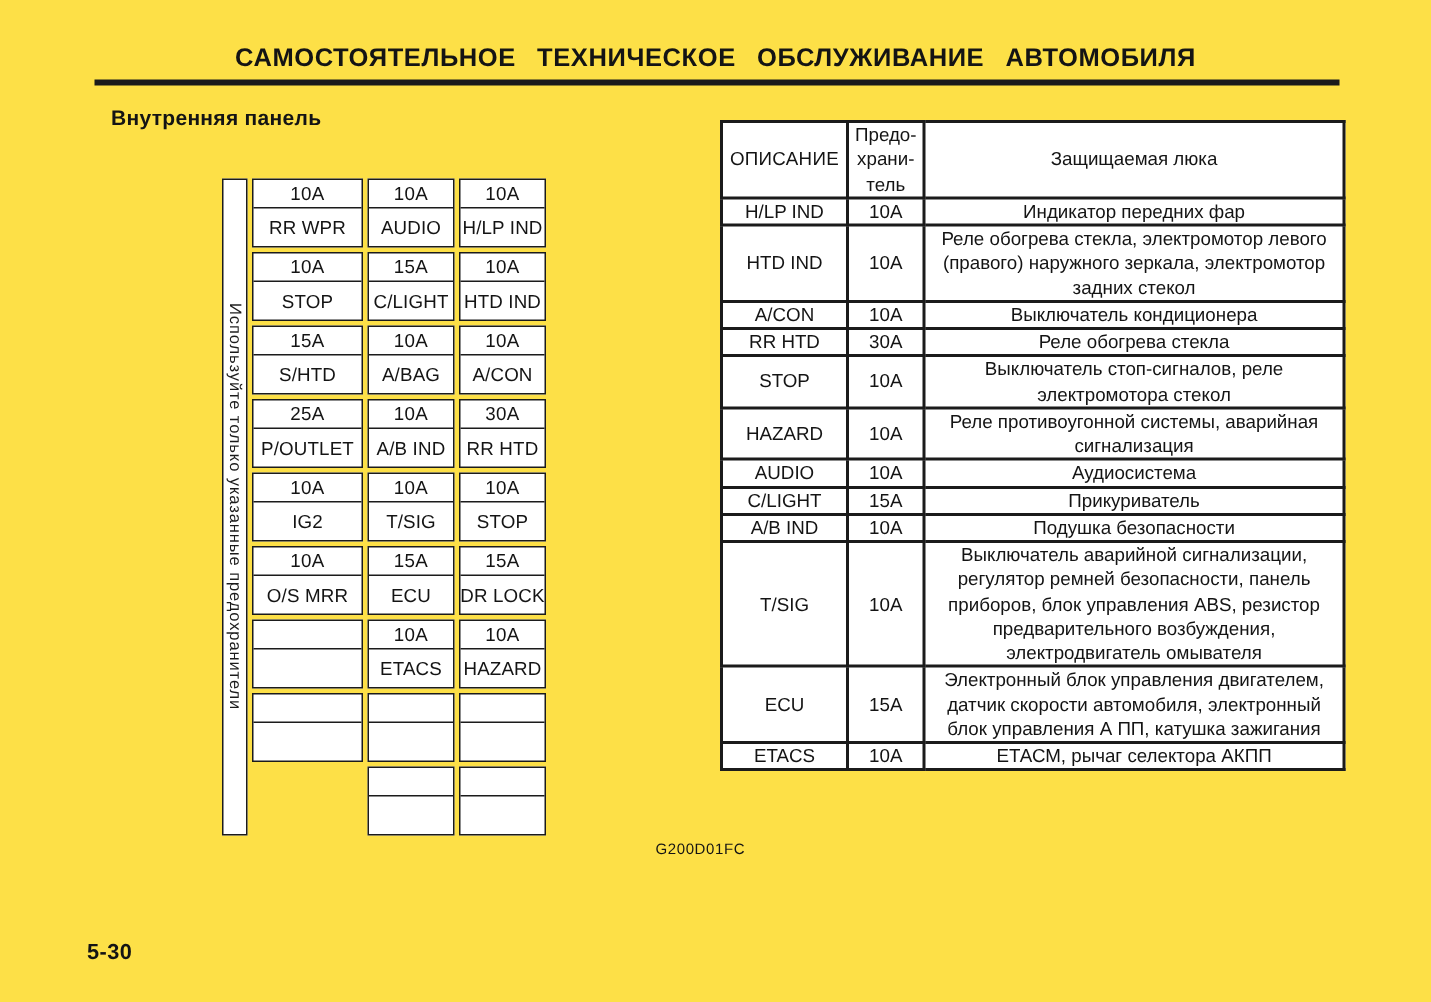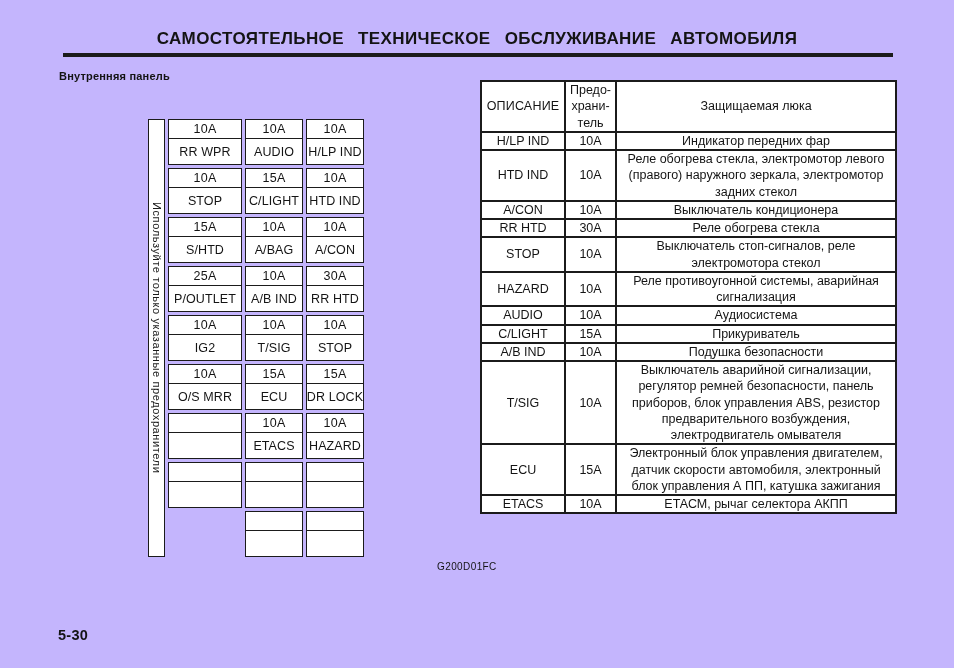--- a/index.html
+++ b/index.html
@@ -1,33 +1,33 @@
 <!DOCTYPE html>
 <html><head>
 <meta charset="utf-8">
 <style>
   html,body { margin:0; padding:0; background:#e8e8e8; }
   .page {
     position:relative; width:954px; height:668px; margin:0 auto;
-    background:#c4b5fd; color:#141414;
+    background:#fde047; color:#141414;
     font-family:"Liberation Sans", sans-serif;
     overflow:hidden;
   }
   .title {
     position:absolute; top:29px; left:40px; width:874px;
     text-align:center; font-size:17px; font-weight:bold;
     letter-spacing:0.4px; word-spacing:9px; white-space:nowrap;
   }
   .title-rule {
     position:absolute; top:53px; left:63px; width:830px; height:4px;
     background:#1b1b1b;
   }
   .section-heading {
-    position:absolute; top:70px; left:59px;
-    font-size:11px; font-weight:bold; letter-spacing:0.2px;
+    position:absolute; top:70px; left:74px;
+    font-size:14px; font-weight:bold; letter-spacing:0.2px;
   }
   
   .fuse-panel { position:absolute; left:148px; top:119px; display:flex; gap:3px; }
   .side-box {
     width:17px; border:1.5px solid #1b1b1b; box-sizing:border-box;
     display:flex; align-items:center; justify-content:center; background:#fff;
   }
   .side-text {
     writing-mode:vertical-rl; font-size:11px; letter-spacing:0.6px;
     white-space:nowrap; color:#1b1b1b;

